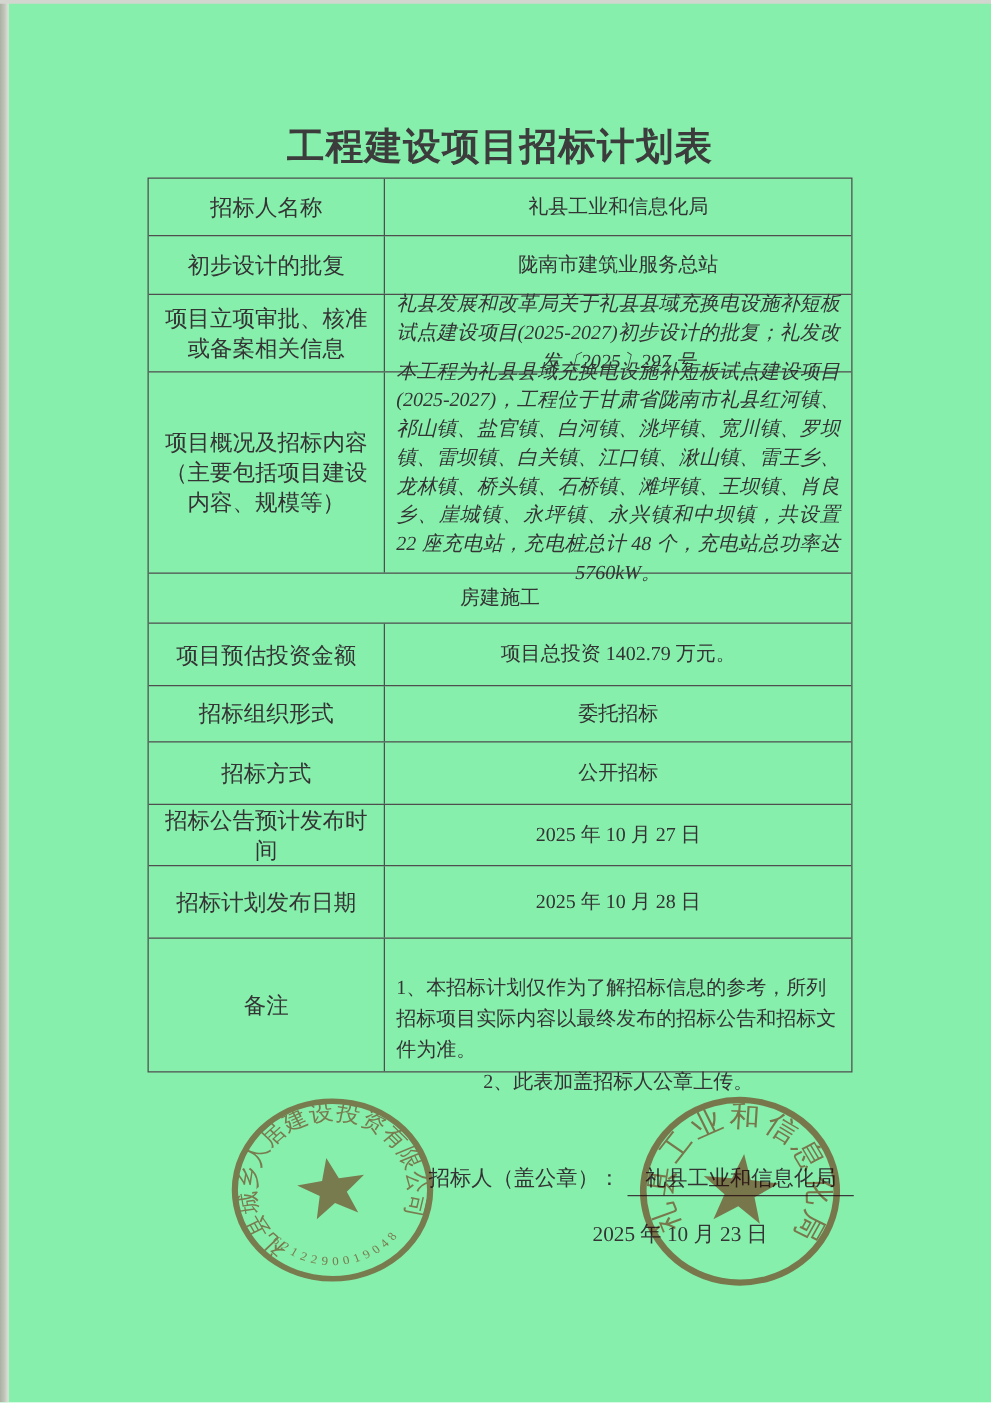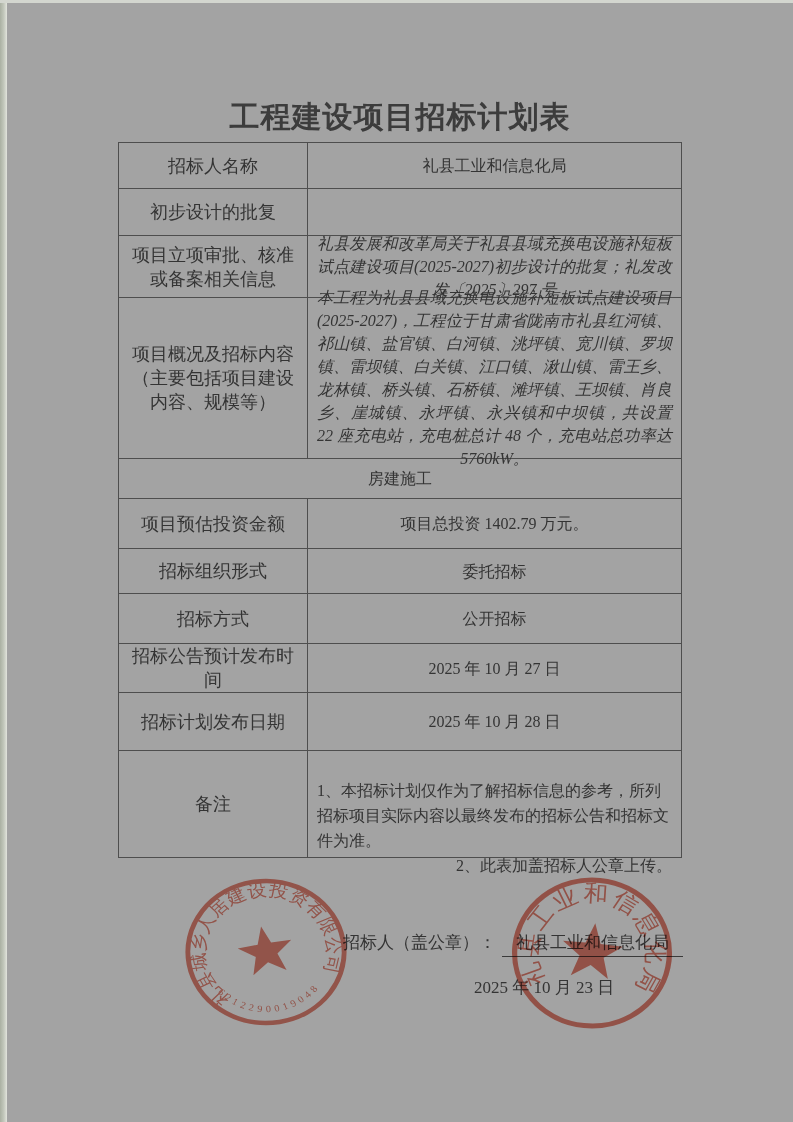--- a/index.html
+++ b/index.html
@@ -1,18 +1,18 @@
 <!DOCTYPE html>
 <html><head>
 <meta charset="utf-8">
 <style>
   html,body{margin:0;padding:0;background:#ffffff;}
   .page{
     position:relative;width:793px;height:1122px;overflow:hidden;
-    background:#a3a3a3;color:#333;
+    background:#86efac;color:#333;
     font-family:"Liberation Serif","DejaVu Serif",serif;
   }
   .scan-edge-left{position:absolute;left:0;top:0;width:7px;height:100%;
     background:linear-gradient(90deg,#aab0a2,#c3c8bc 55%,#e2e4dd);}
   .scan-edge-top{position:absolute;left:0;top:0;width:100%;height:3px;background:#d3d6cf;}
   .doc-title{
     position:absolute;top:97px;left:118px;width:564px;text-align:center;
     font-size:30px;font-weight:700;letter-spacing:1px;color:#3c3c3c;
   }
   .tbl{
@@ -25,21 +25,21 @@
     width:189px;flex:0 0 189px;border-right:1.6px solid #4e4e4e;box-sizing:border-box;
     display:flex;align-items:center;justify-content:center;text-align:center;
     font-size:18px;line-height:24px;padding:2px 5px;color:#343434;
   }
   .tvalue{
     flex:1;display:flex;align-items:center;justify-content:center;text-align:center;
     font-size:16px;line-height:23px;padding:2px 9px;box-sizing:border-box;color:#343434;
   }
   .tvalue.prelines span{white-space:pre-line;}
   .tvalue.justify span{display:block;width:100%;text-align:justify;text-align-last:center;font-style:italic;}
-  .tvalue.remark{flex-direction:column;align-items:flex-end;text-align:left;line-height:25px;margin-top:48px;}
+  .tvalue.remark{flex-direction:column;align-items:center;text-align:left;line-height:25px;margin-top:48px;}
   .signer-line{position:absolute;left:343px;top:931px;font-size:17px;color:#343434;}
   .signer-name{display:inline-block;border-bottom:1.6px solid #3a3a3a;padding:0 14px 2px 14px;margin-left:6px;}
   .sign-date{position:absolute;left:474px;top:976px;font-size:17px;color:#343434;}
   .seal{position:absolute;mix-blend-mode:multiply;}
   .seal text{font-family:"Liberation Serif","DejaVu Serif",serif;}
 </style>
 </head>
 <body>
 
 <div class="page">
@@ -53,20 +53,23 @@
       <div class="tlabel">
           <span>招标人名称</span>
         </div>
       <div class="tvalue">
           <span>礼县工业和信息化局</span>
         </div>
     </div>
     <div class="trow" style="height:47px">
       <div class="tlabel">
           <span>初步设计的批复</span>
+        </div>
+      <div class="tvalue">
+          <span>陇南市建筑业服务总站</span>
         </div>
     </div>
     <div class="trow" style="height:62px">
       <div class="tlabel">
           <span>项目立项审批、核准或备案相关信息</span>
         </div>
       <div class="tvalue justify">
           <span>礼县发展和改革局关于礼县县域充换电设施补短板试点建设项目(2025-2027)初步设计的批复；礼发改发〔2025〕297 号</span>
         </div>
     </div>

